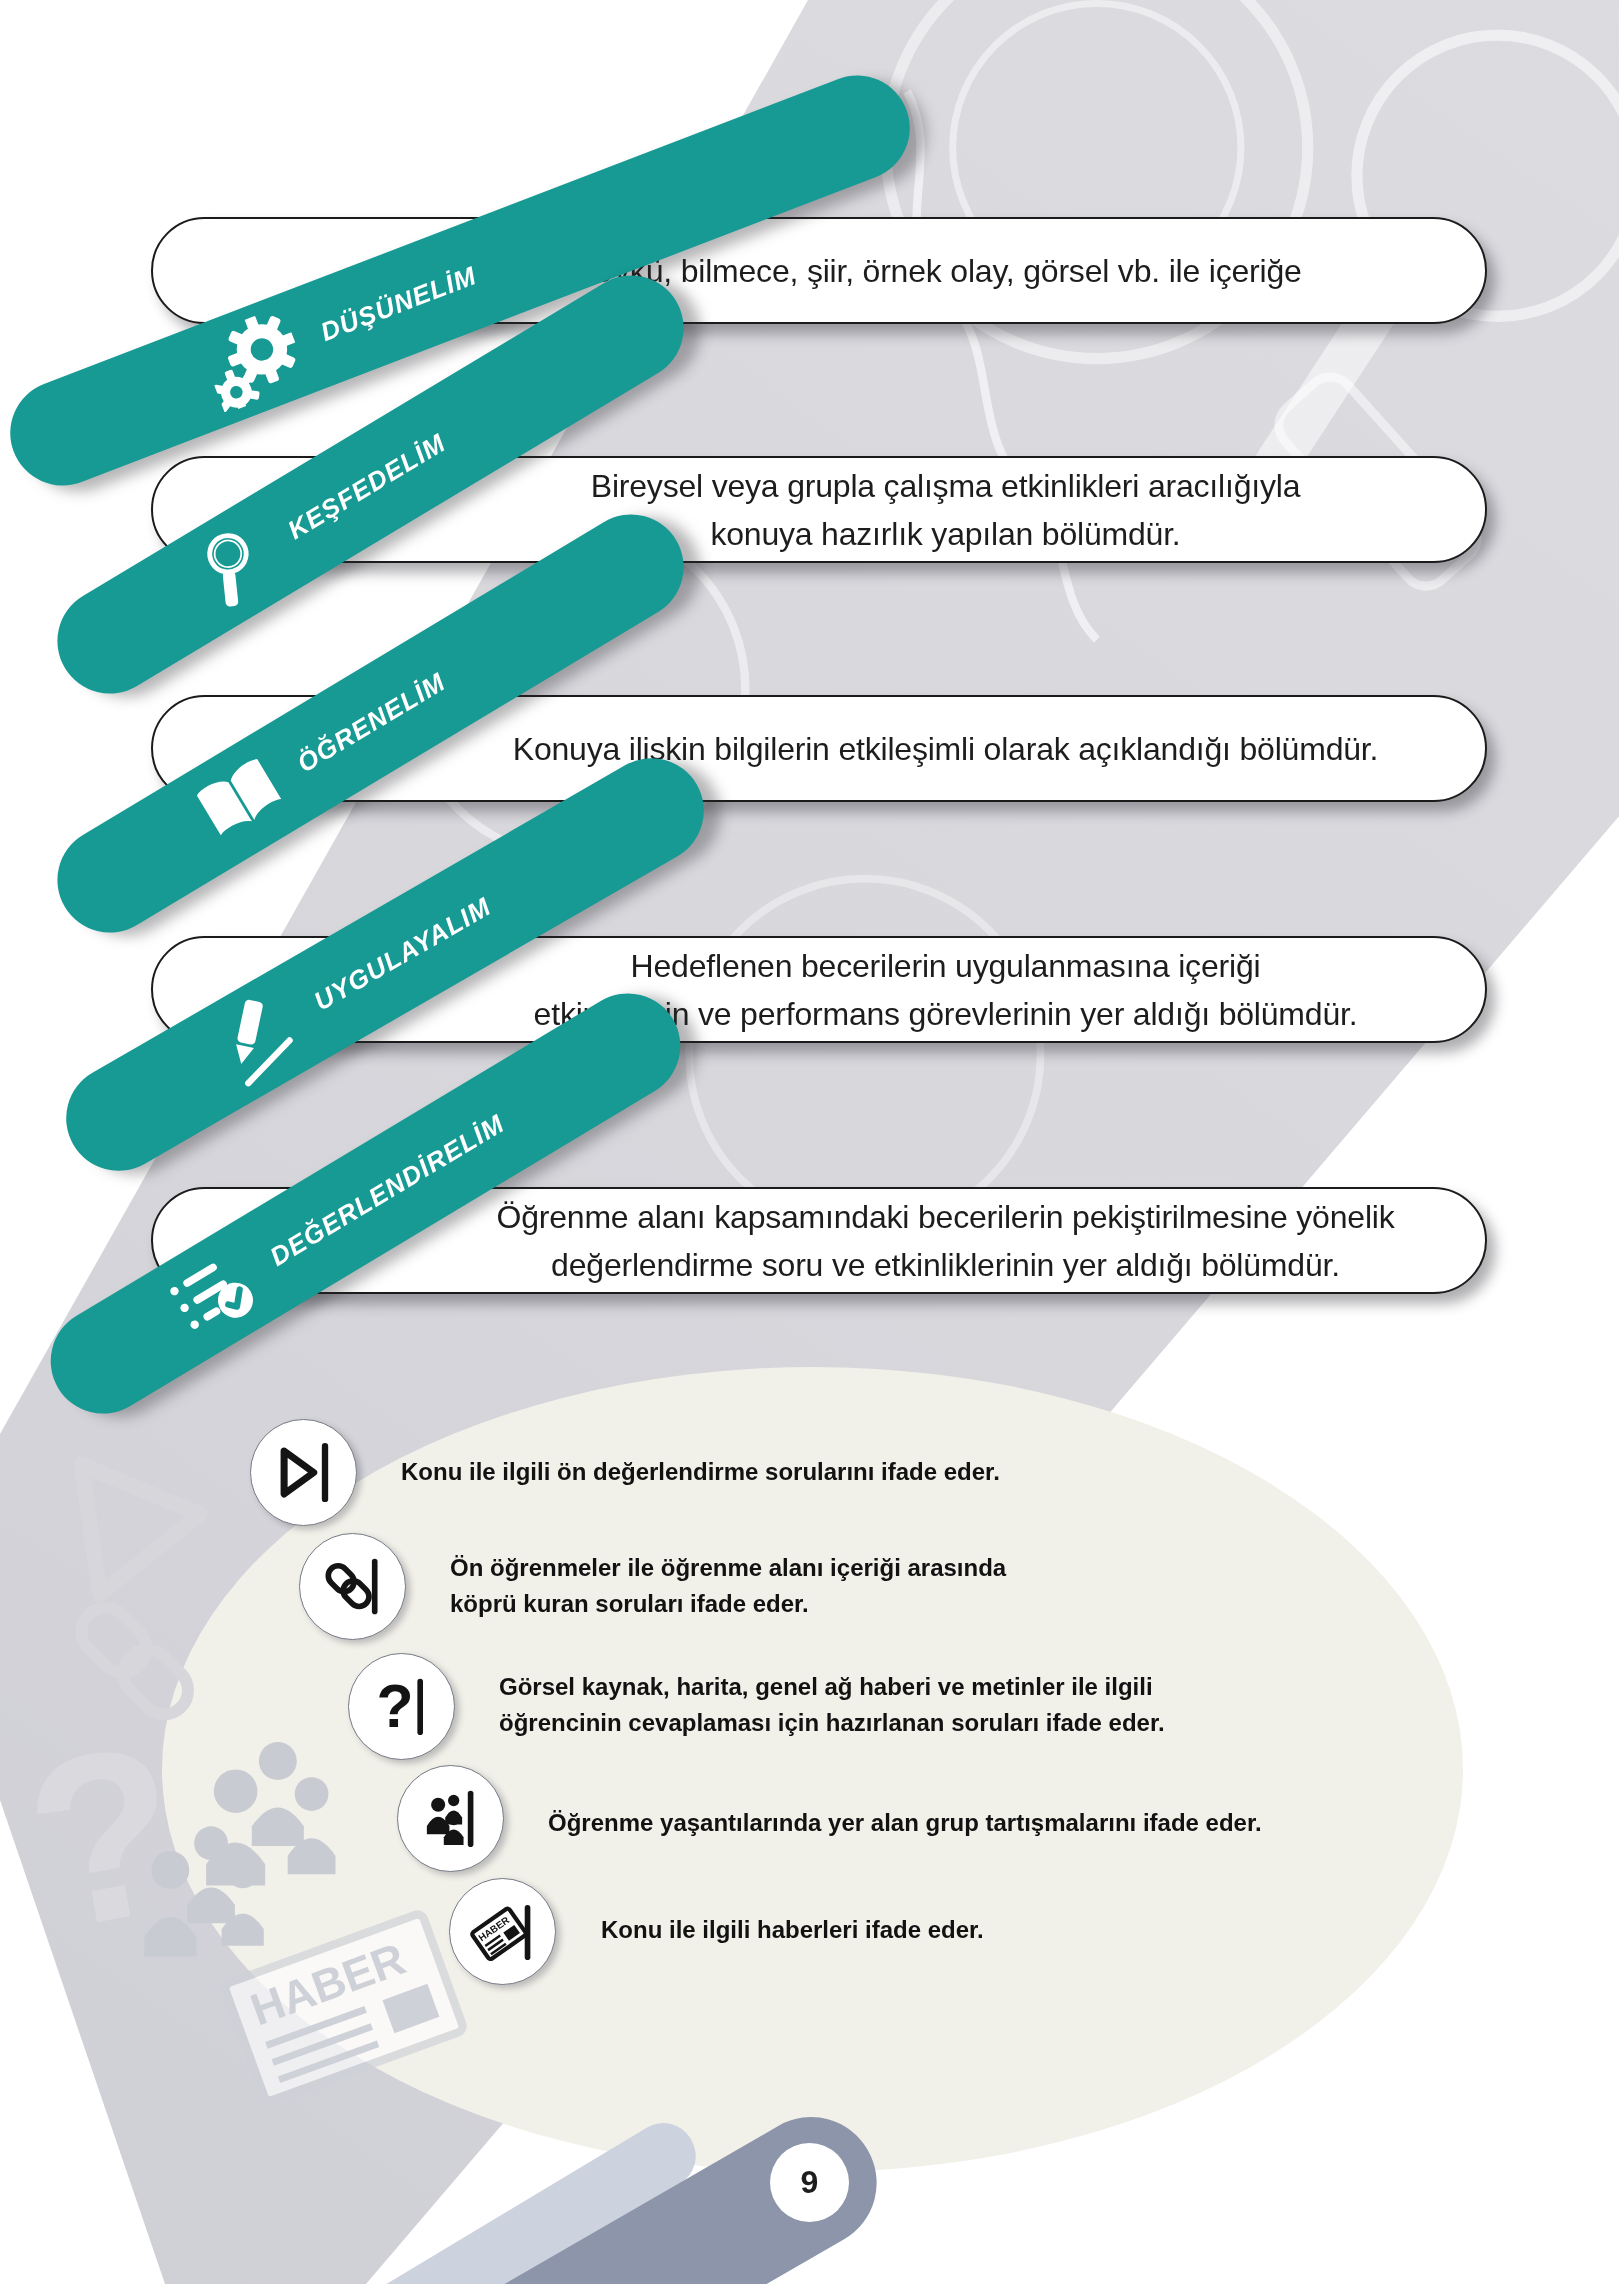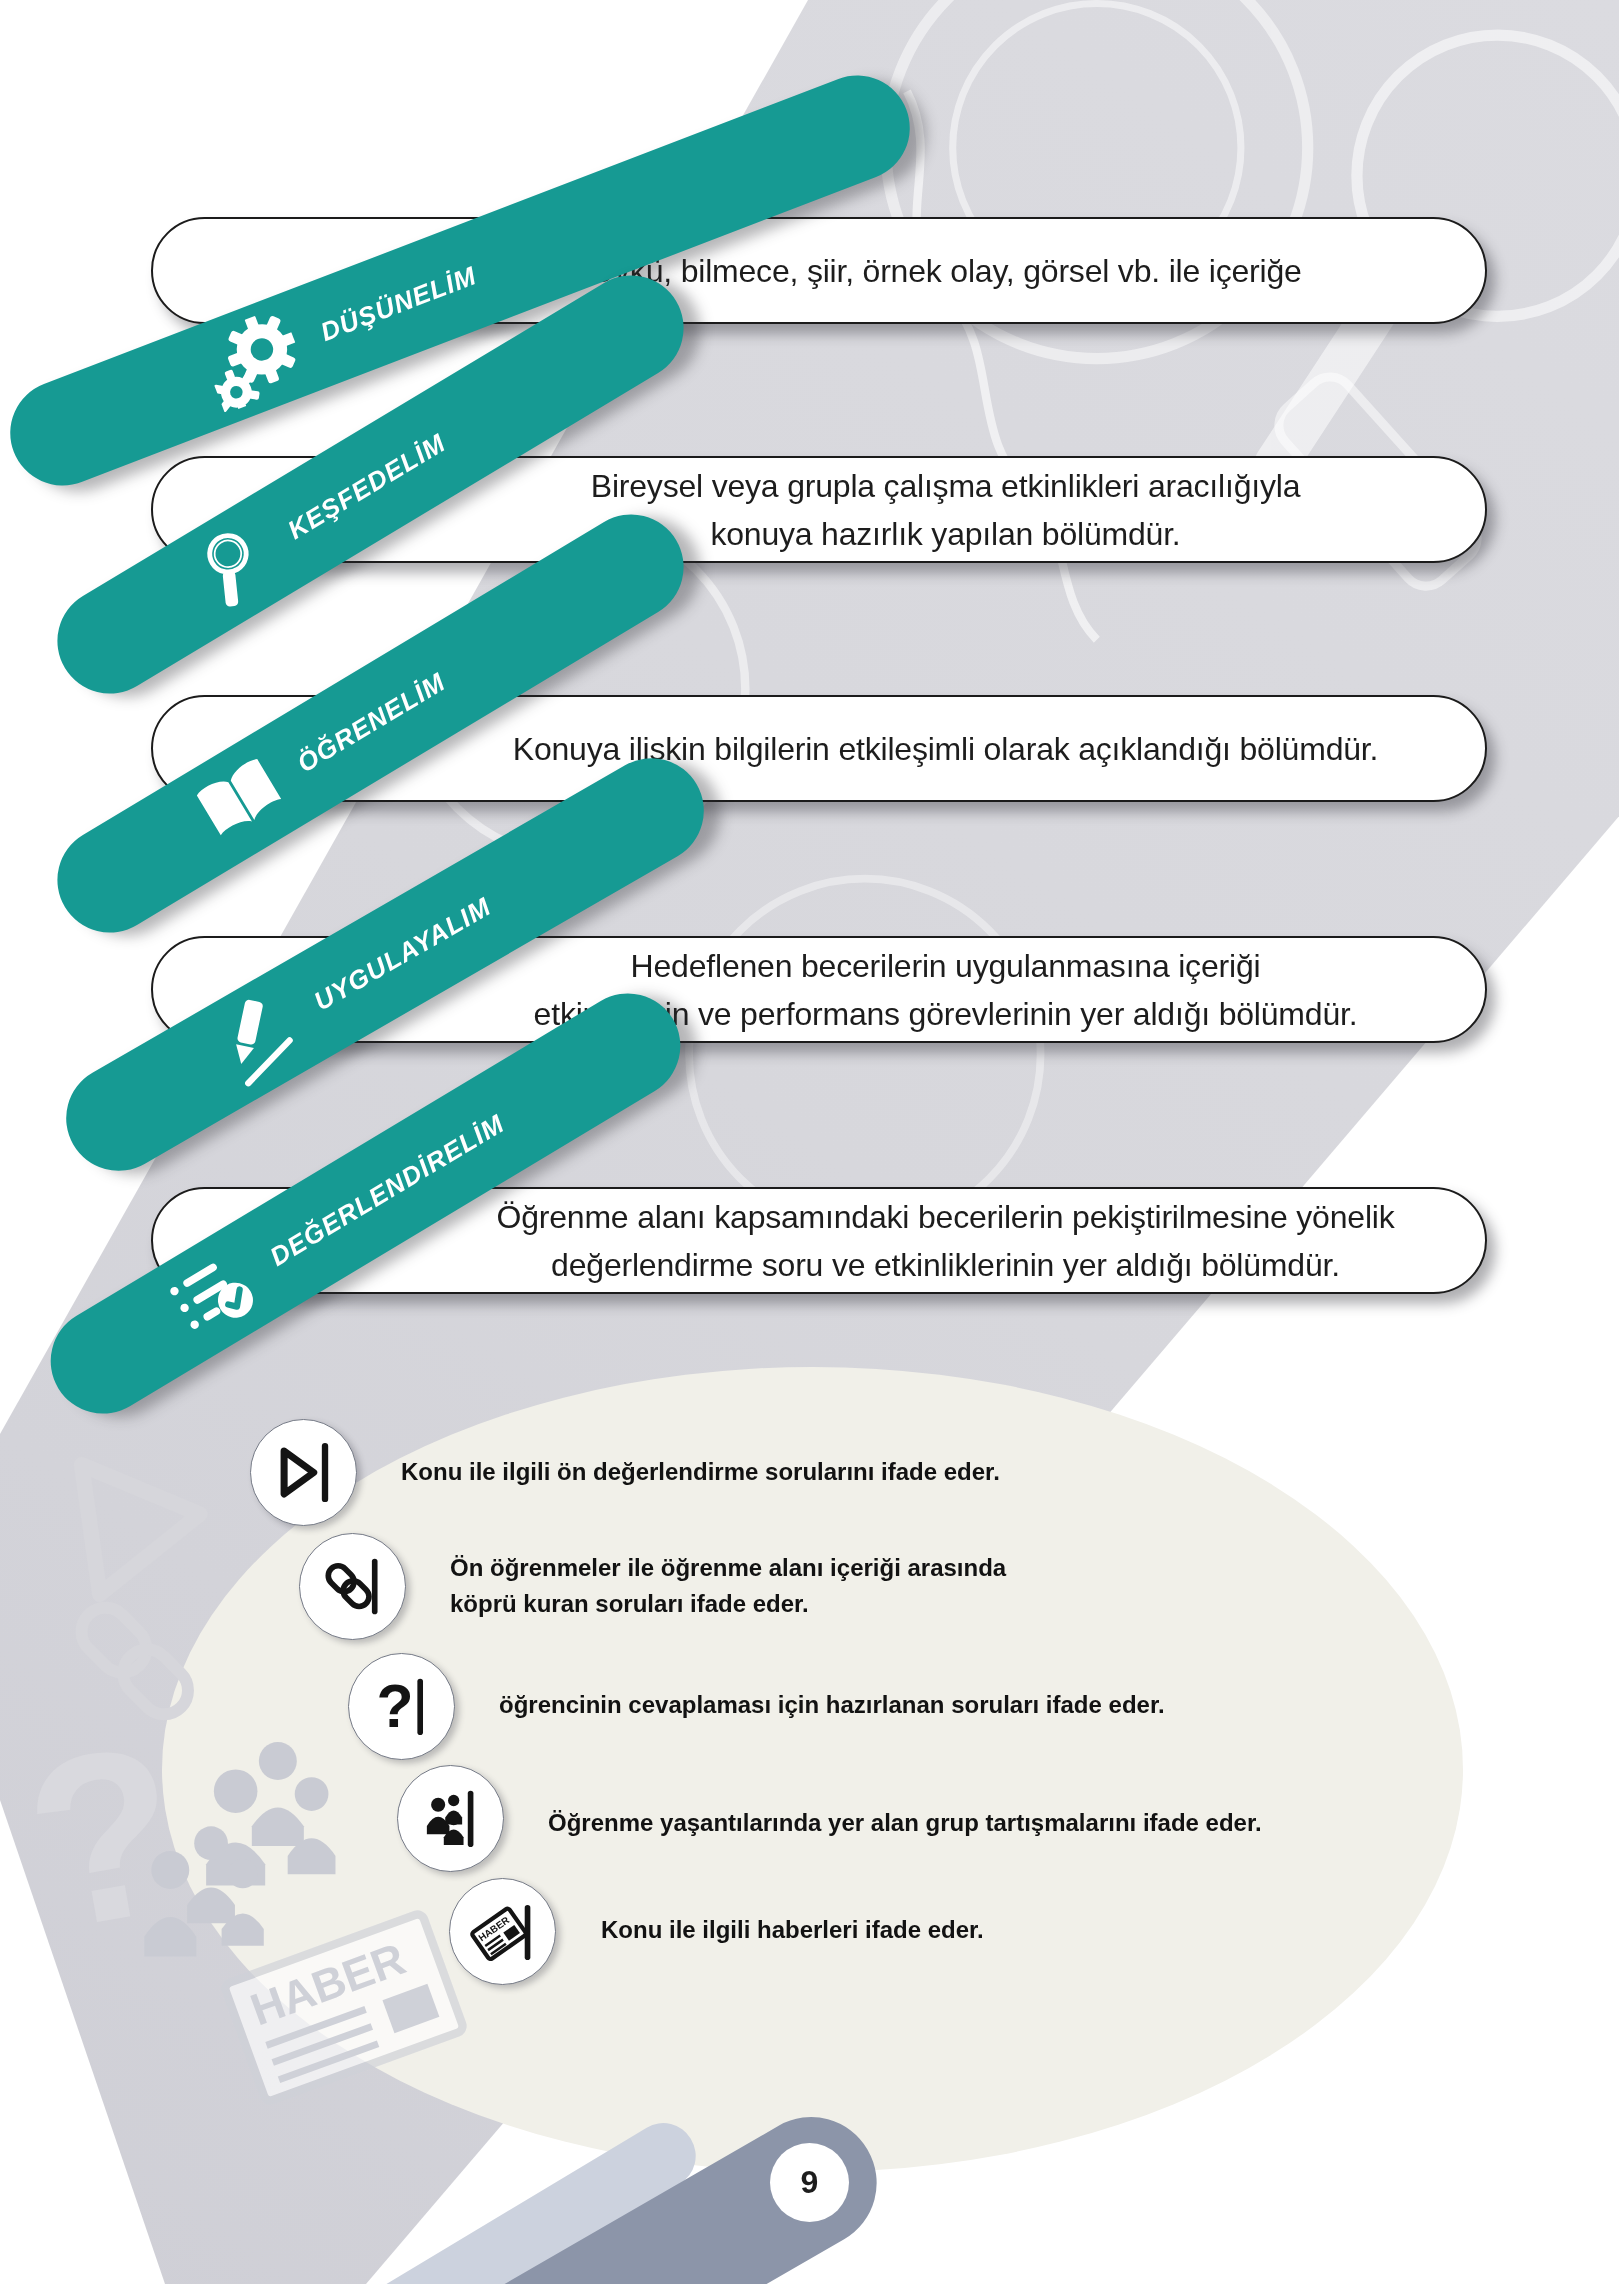--- a/index.html
+++ b/index.html
@@ -248,20 +248,21 @@
       <div>köprü kuran soruları ifade eder.</div>
     </div>
 
     <div class="circ c3">
       <svg width="67" height="67" viewBox="0 0 95 95">
         <text x="12" y="76" font-size="86" font-weight="bold" fill="#141414" font-family="Liberation Sans, sans-serif">?</text>
         <line x1="74" y1="12" x2="74" y2="84" stroke="#141414" stroke-width="8" stroke-linecap="round"></line>
       </svg>
     </div>
     <div class="ltxt t3">
+      <div>Görsel kaynak, harita, genel ağ haberi ve metinler ile ilgili</div>
       <div>öğrencinin cevaplaması için hazırlanan soruları ifade eder.</div>
     </div>
 
     <div class="circ c4">
       <svg width="67" height="67" viewBox="0 0 95 95">
         <g fill="#141414">
           <circle cx="30" cy="28" r="10"></circle>
             <path d="M14 58 q16 -26 32 0 v12 h-32 Z"></path>
           <circle cx="52" cy="22" r="8"></circle>
             <path d="M40 46 q12 -20 24 0 v10 h-24 Z"></path>

